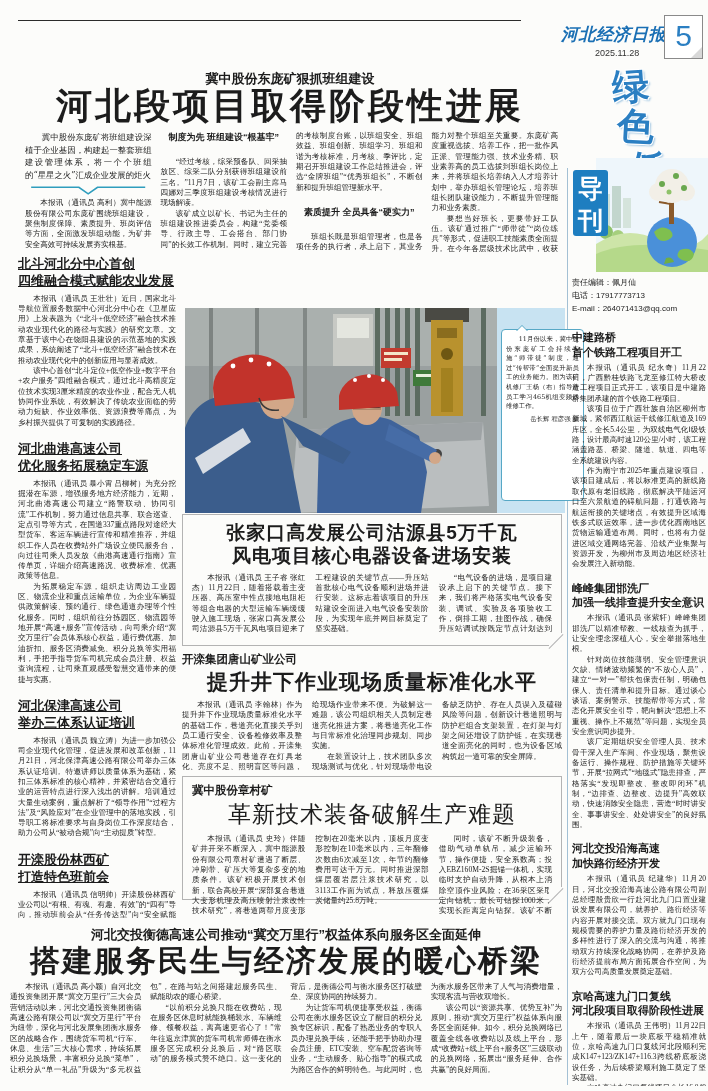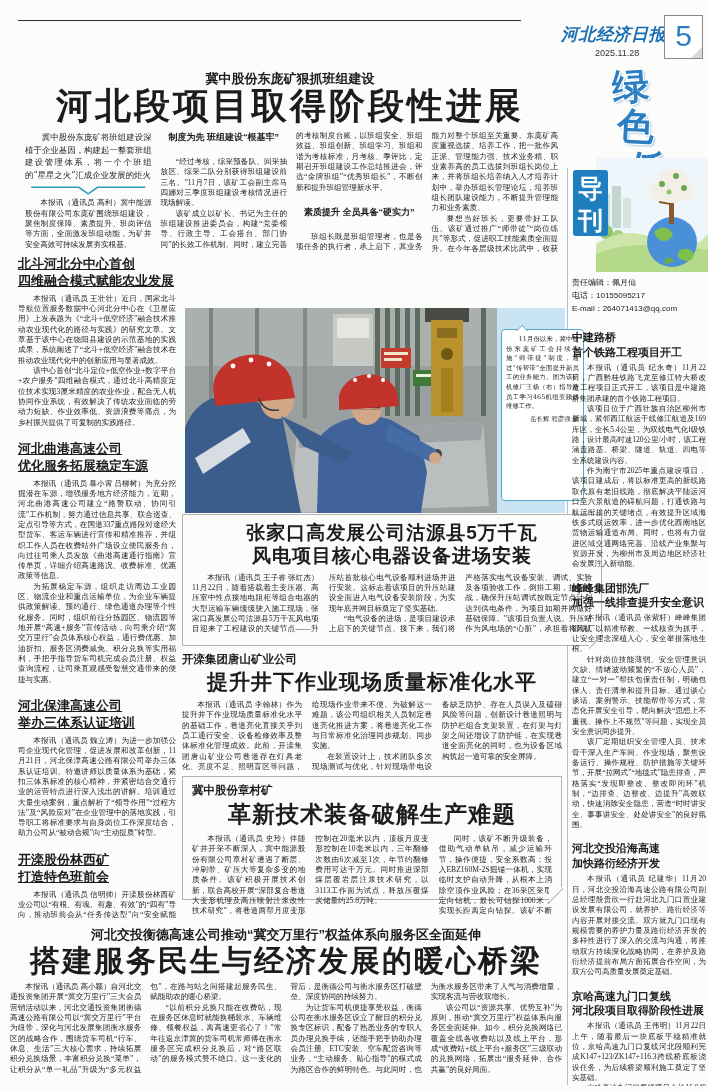--- a/index.html
+++ b/index.html
@@ -55,29 +55,29 @@
   .caption-box::after{content:"";position:absolute;left:15px;top:-9px;width:0;height:0;
                border:5px solid transparent;border-bottom-color:#fff;}
   .caption-text{font-family:"DejaVu Serif",serif;font-size:6.4px;line-height:1.5;text-align:justify;
                text-indent:2em;margin:0;}
   .caption-credit{font-family:"DejaVu Serif",serif;font-size:6.4px;text-align:right;margin-top:3px;}
   
   .notch-box{border:1px solid #b3b3b3;background:#fcfcfa;box-sizing:border-box;}
   .notch-box .cut{position:absolute;right:-1px;bottom:-1px;width:13px;height:13px;background:#fcfcfa;}
   .notch-box .cut::before{content:"";position:absolute;left:-3px;bottom:4px;width:20px;height:1px;
         background:#b3b3b3;transform:rotate(-45deg);}
-  .boxA{left:182px;top:514px;width:420px;height:132px;padding:7px 9px 5px;}
+  .boxA{left:182px;top:514px;width:380px;height:132px;padding:7px 9px 5px;}
   .head2{text-align:center;font-family:"Liberation Sans",sans-serif;font-weight:900;font-size:19px;
          line-height:1.2;letter-spacing:1px;}
   .artB{left:182px;top:652px;width:380px;height:120px;}
   .kicker-sm{font-family:"Liberation Sans",sans-serif;font-weight:bold;font-size:11.5px;}
   .headB{text-align:center;font-family:"Liberation Sans",sans-serif;font-weight:900;font-size:21px;
          letter-spacing:1px;margin-top:1px;}
   .boxC{left:182px;top:776px;width:380px;height:124px;padding:6px 9px;}
-  .headC{text-align:center;font-family:"Liberation Sans",sans-serif;font-weight:700;font-size:23px;
+  .headC{text-align:center;font-family:"Liberation Sans",sans-serif;font-weight:400;font-size:23px;
          letter-spacing:1px;margin-top:1px;}
   
   .banner-kicker{left:10px;top:926px;width:552px;text-align:center;font-family:"Liberation Sans",sans-serif;
          font-weight:bold;font-size:13px;}
   .banner-headline{left:10px;top:941px;width:552px;text-align:center;font-family:"Liberation Sans",sans-serif;
          font-weight:900;font-size:30px;letter-spacing:2px;}
   .banner-body{left:10px;top:982px;width:552px;height:102px;}
   
   .right-col{left:572px;top:330px;width:134px;height:756px;overflow:hidden;}
   .rstory{margin-bottom:11px;}
@@ -126,21 +126,21 @@
     <circle cx="73" cy="34" r="2.5" fill="#8fc26a"></circle>
   </svg>
 
   <div class="abs daokan">
     <div>导</div>
     <div>刊</div>
   </div>
 
   <div class="abs editor-block">
     <div>责任编辑：佩月仙</div>
-    <div>电话：10155095217</div>
+    <div>电话：17917773713</div>
     <div>E-mail：264071413@qq.com</div>
   </div>
 
   <div class="abs vline"></div>
 
   <div class="abs lead-kicker">冀中股份东庞矿狠抓班组建设</div>
   <div class="abs lead-headline">河北段项目取得阶段性进展</div>
   <div class="abs lead-body cols4">
     <p class="lede">冀中股份东庞矿将班组建设深植于企业基因，构建起一整套班组建设管理体系，将一个个班组的“星星之火”汇成企业发展的炬火</p>
     <svg class="vsep" viewBox="0 0 100 10" preserveAspectRatio="none">

